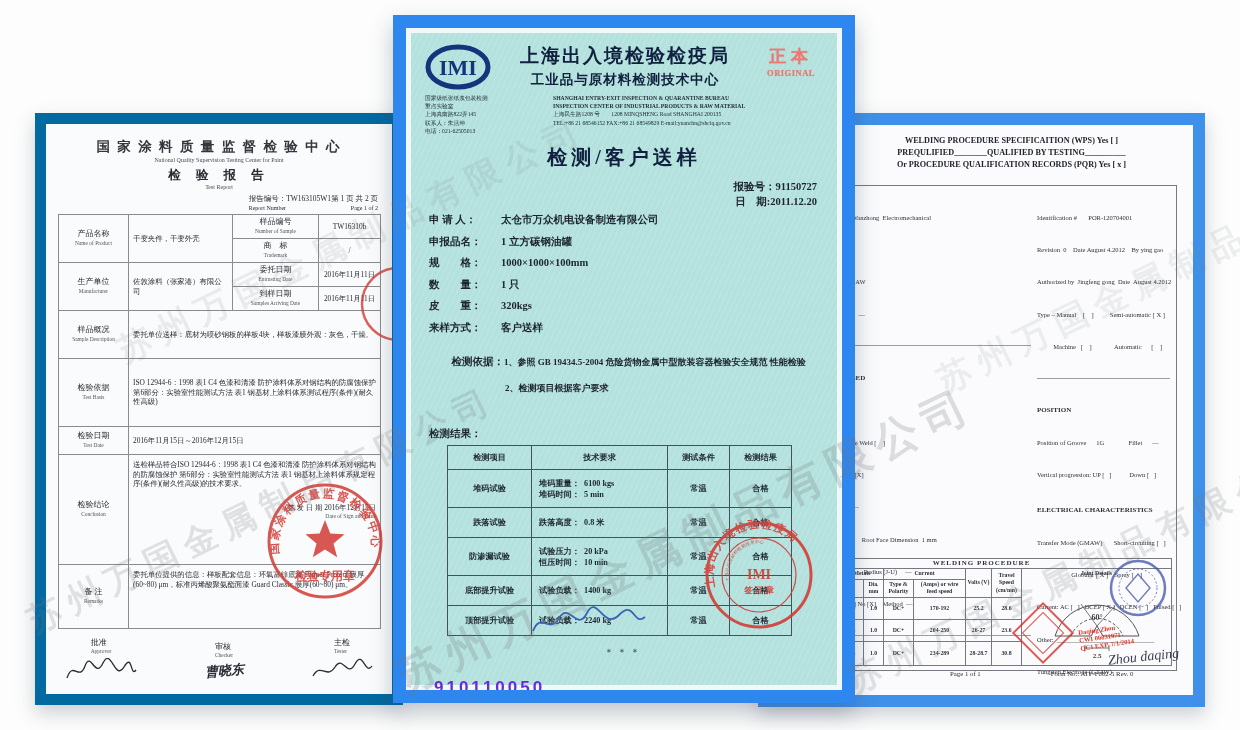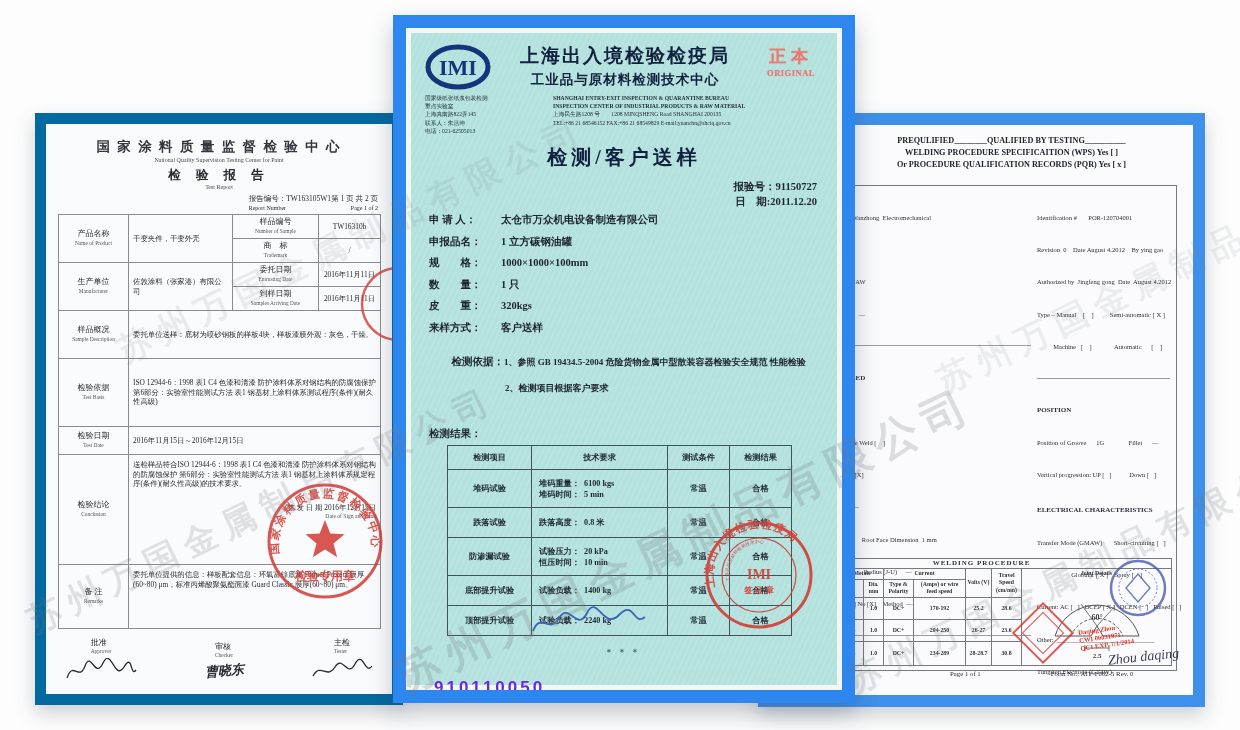--- a/index.html
+++ b/index.html
@@ -364,22 +364,22 @@
           <text x="56" y="74" text-anchor="middle" font-size="8.5" font-weight="bold" fill="#d23d36">签 证 章</text>
         </svg>
       </div>
       <div class="cd-serial">910110050</div>
     </div>
   </div>
 
   <div class="doc" id="rdoc">
     <div class="paper">
       <div class="rd-titles">
+        <div>WELDING PROCEDURE SPECIFICAITION (WPS)    Yes [   ]</div>
         <div>PREQULIFIED________QUALIFIED BY TESTING__________</div>
-        <div>WELDING PROCEDURE SPECIFICAITION (WPS)    Yes [   ]</div>
         <div>Or PROCEDURE QUALIFICATION RECORDS (PQR)    Yes [ x ]</div>
       </div>
       <div class="rd-box">
         <div class="rd-col rd-left">
           <div>Name  Taicang  City  Wanzhong  Electromechanical</div>
           <div>Manufacture Co.Ltd</div>
           <div>Welding Process    GMAW</div>
           <div>Supporting PQR No.s    —</div>
           <div class="rd-rule"></div>
           <div class="rd-h">JOINT DESIGN USED</div>

